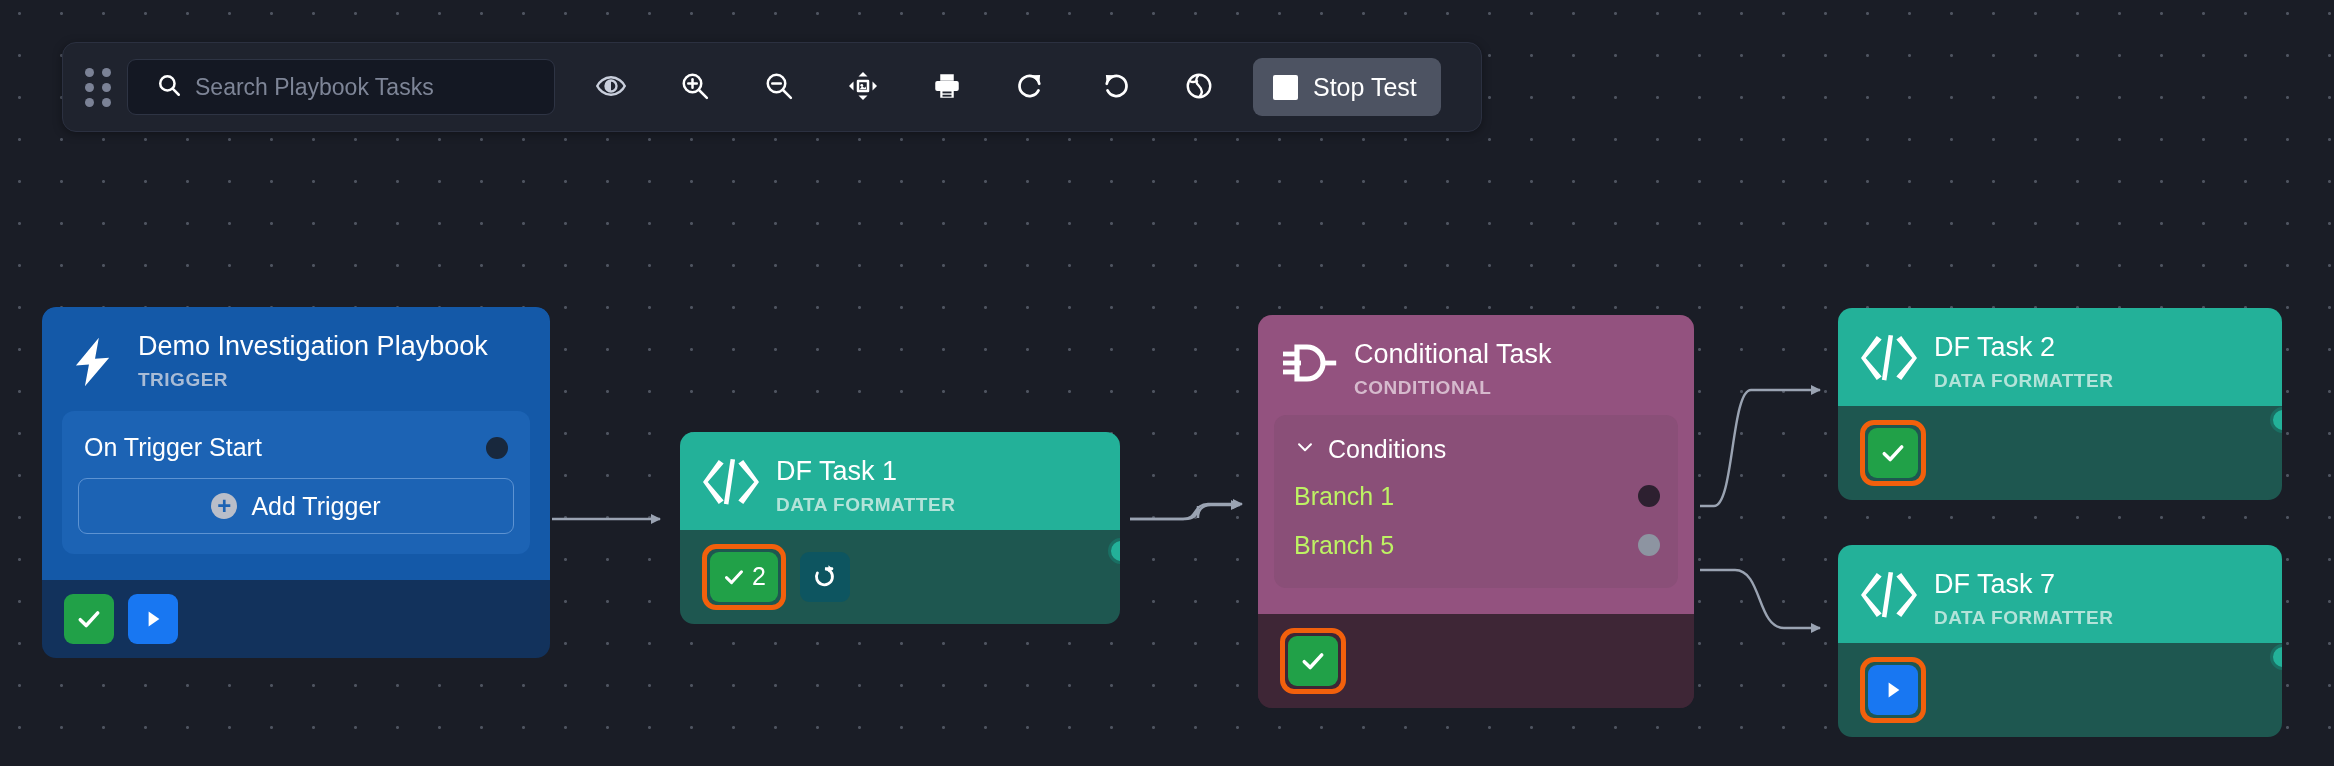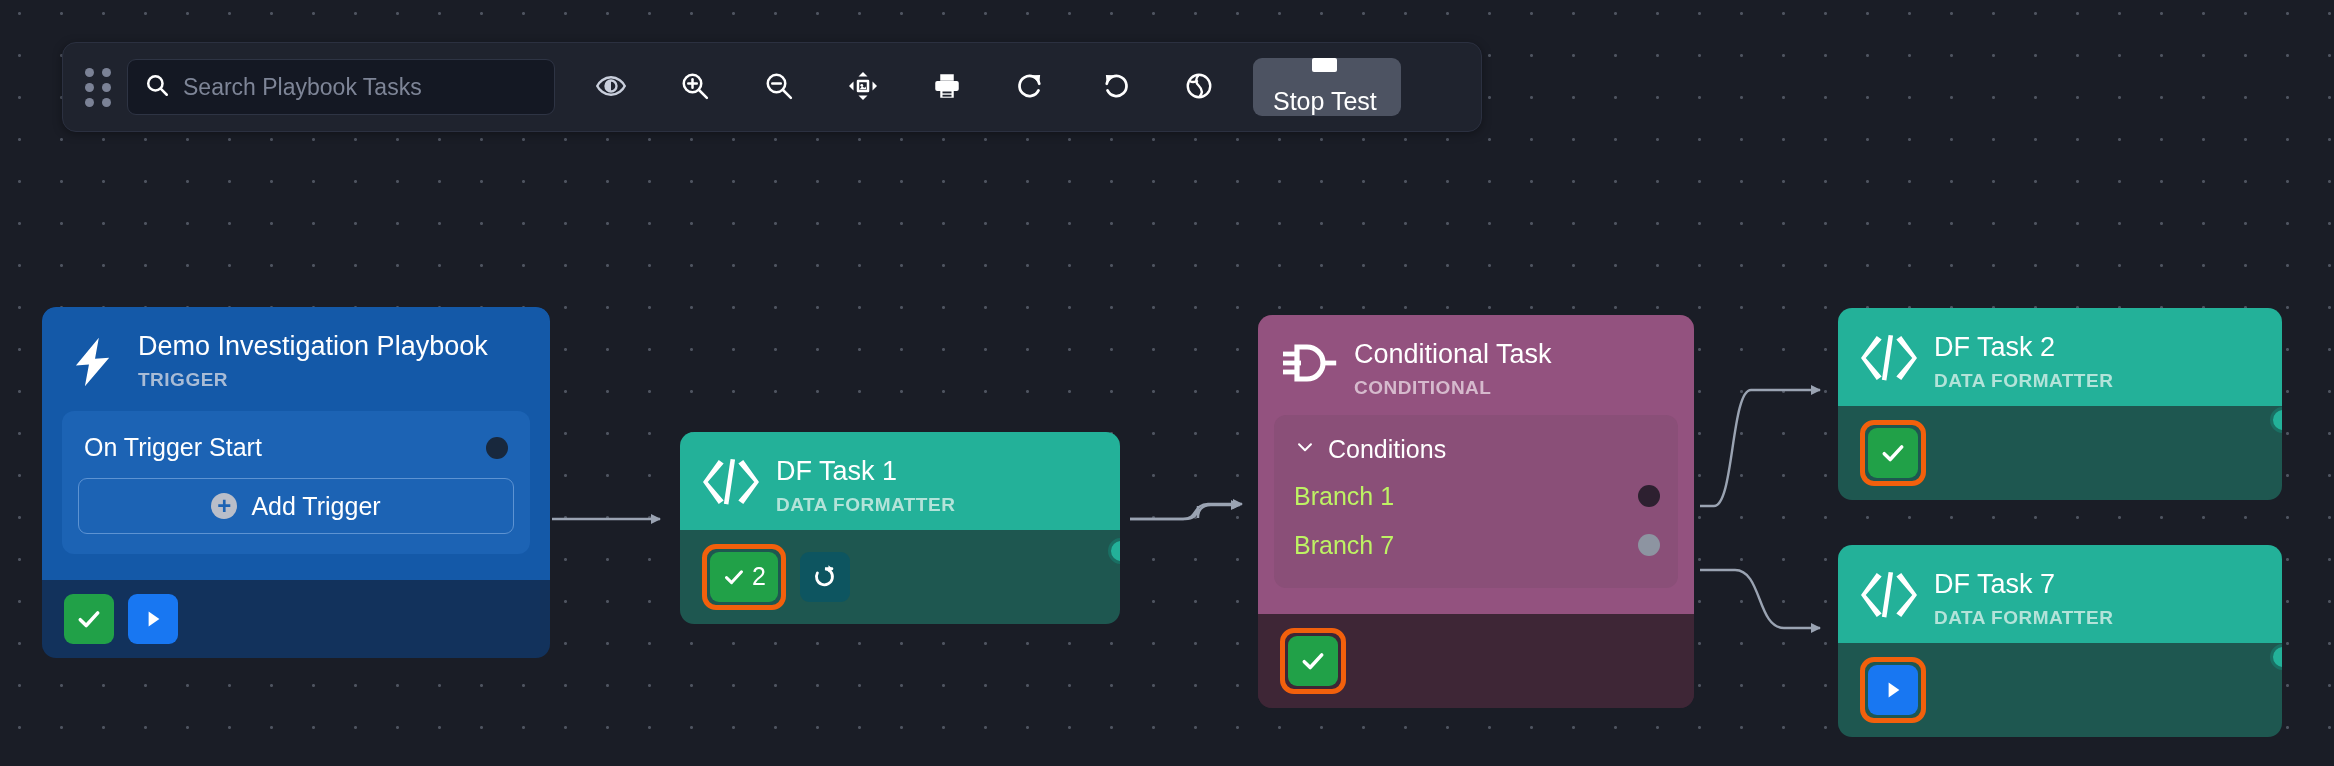--- a/index.html
+++ b/index.html
@@ -44,21 +44,21 @@
     cursor: grab; margin-right: 12px;
   }
   .drag-handle i { width: 9px; height: 9px; border-radius: 50%; background: #7b8296; display:block; }
 
   .search-box {
     width: 428px; height: 56px;
     background: #141823;
     border: 1px solid #2e3444;
     border-radius: 9px;
     display: flex; align-items: center;
-    padding: 0 16px;
+    padding: 0 28px;
     gap: 13px;
     margin-right: 26px;
   }
   .search-box svg { flex: 0 0 auto; }
   .search-box input {
     flex: 1; background: transparent; border: 0; outline: none;
     color: #e5e8ef; font-size: 23px; font-family: "Liberation Sans", sans-serif;
   }
   .search-box input::placeholder { color: #7e8597; }
 
@@ -70,21 +70,20 @@
   }
   .tool-btn:last-of-type { margin-right: 22px; }
 
   .stop-btn {
     height: 58px;
     display: flex; align-items: center; gap: 15px;
     background: #4d5362;
     border: 0; border-radius: 9px;
     padding: 0 24px 0 20px;
     cursor: pointer;
-    flex-direction: column;
   }
   .stop-btn .sq { width: 25px; height: 25px; background: #ffffff; border-radius: 2px; display:block; }
   .stop-btn span { color: #ffffff; font-size: 25px; font-family: "Liberation Sans", sans-serif; }
 
   
   .node { position: absolute; border-radius: 14px; overflow: hidden; z-index: 20; margin-top: 20px; }
 
   .node-head { display: flex; align-items: flex-start; padding: 22px 20px 14px 22px; gap: 16px; }
   .node-ico { flex: 0 0 auto; width: 58px; display: flex; align-items: center; justify-content: center; padding-top: 4px; }
   .node-titles { padding-top: 2px; }
@@ -401,21 +400,21 @@
                 <path d="M5.5 9 L12 15.5 L18.5 9"></path>
               </svg>
           </span>
           <span class="label">Conditions</span>
         </div>
         <div class="cond-row">
           <span class="label">Branch 1</span>
           <span class="port branch1"></span>
         </div>
         <div class="cond-row">
-          <span class="label">Branch 7</span>
+          <span class="label">Branch 5</span>
           <span class="port branch2"></span>
         </div>
       </div>
     </div>
     <div class="cond-foot">
       <div class="node-foot">
         <span class="ring">
           <span class="badge sq green">
             <svg width="28" height="28" viewBox="0 0 24 24" fill="none" stroke="#ffffff" stroke-width="3" stroke-linecap="round" stroke-linejoin="round">
                 <path d="M4.5 12.6 L9.6 17.6 L19.5 6.8"></path>

